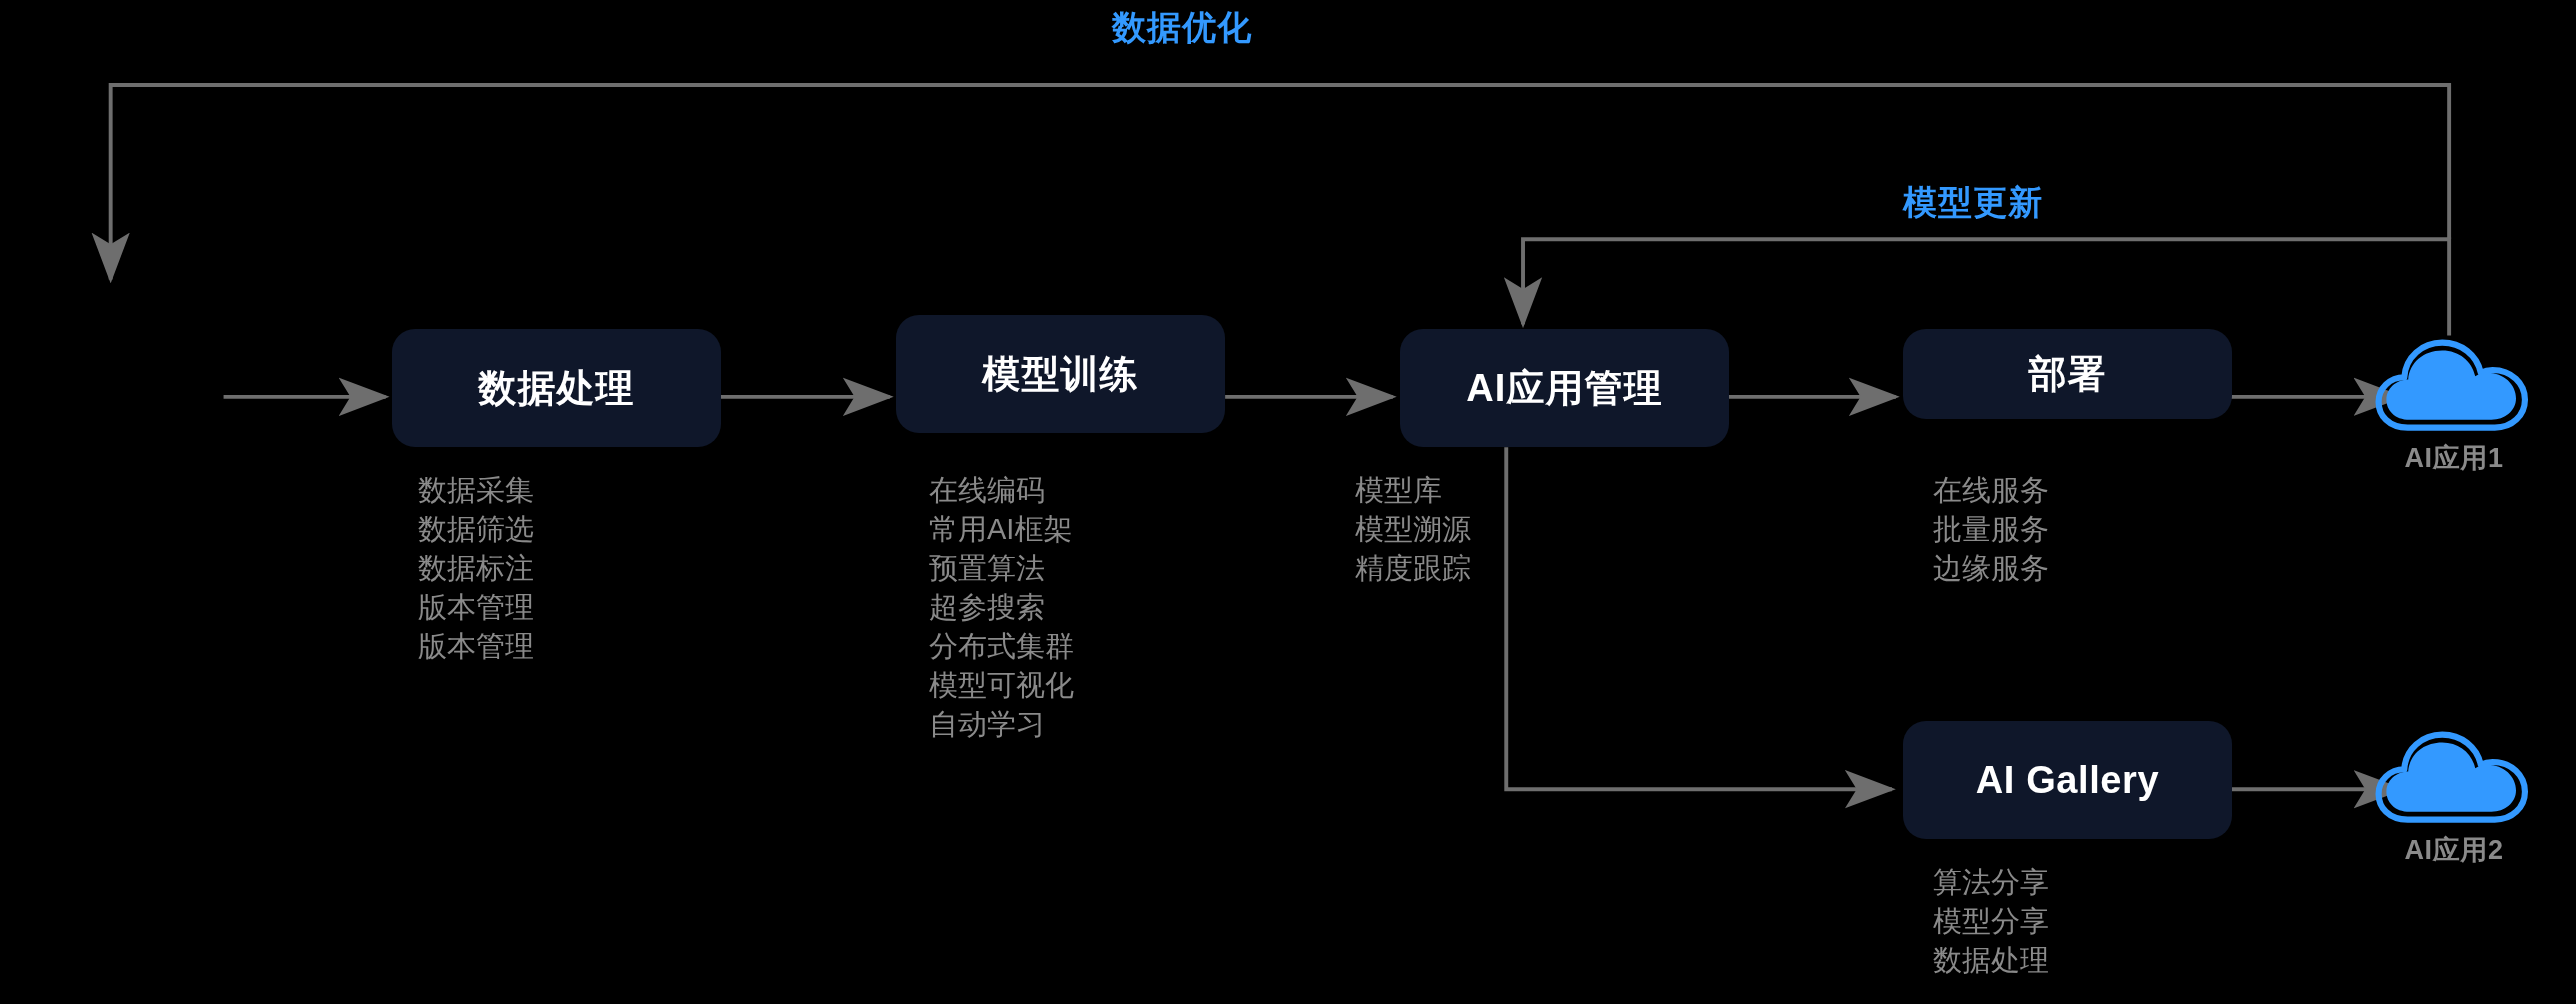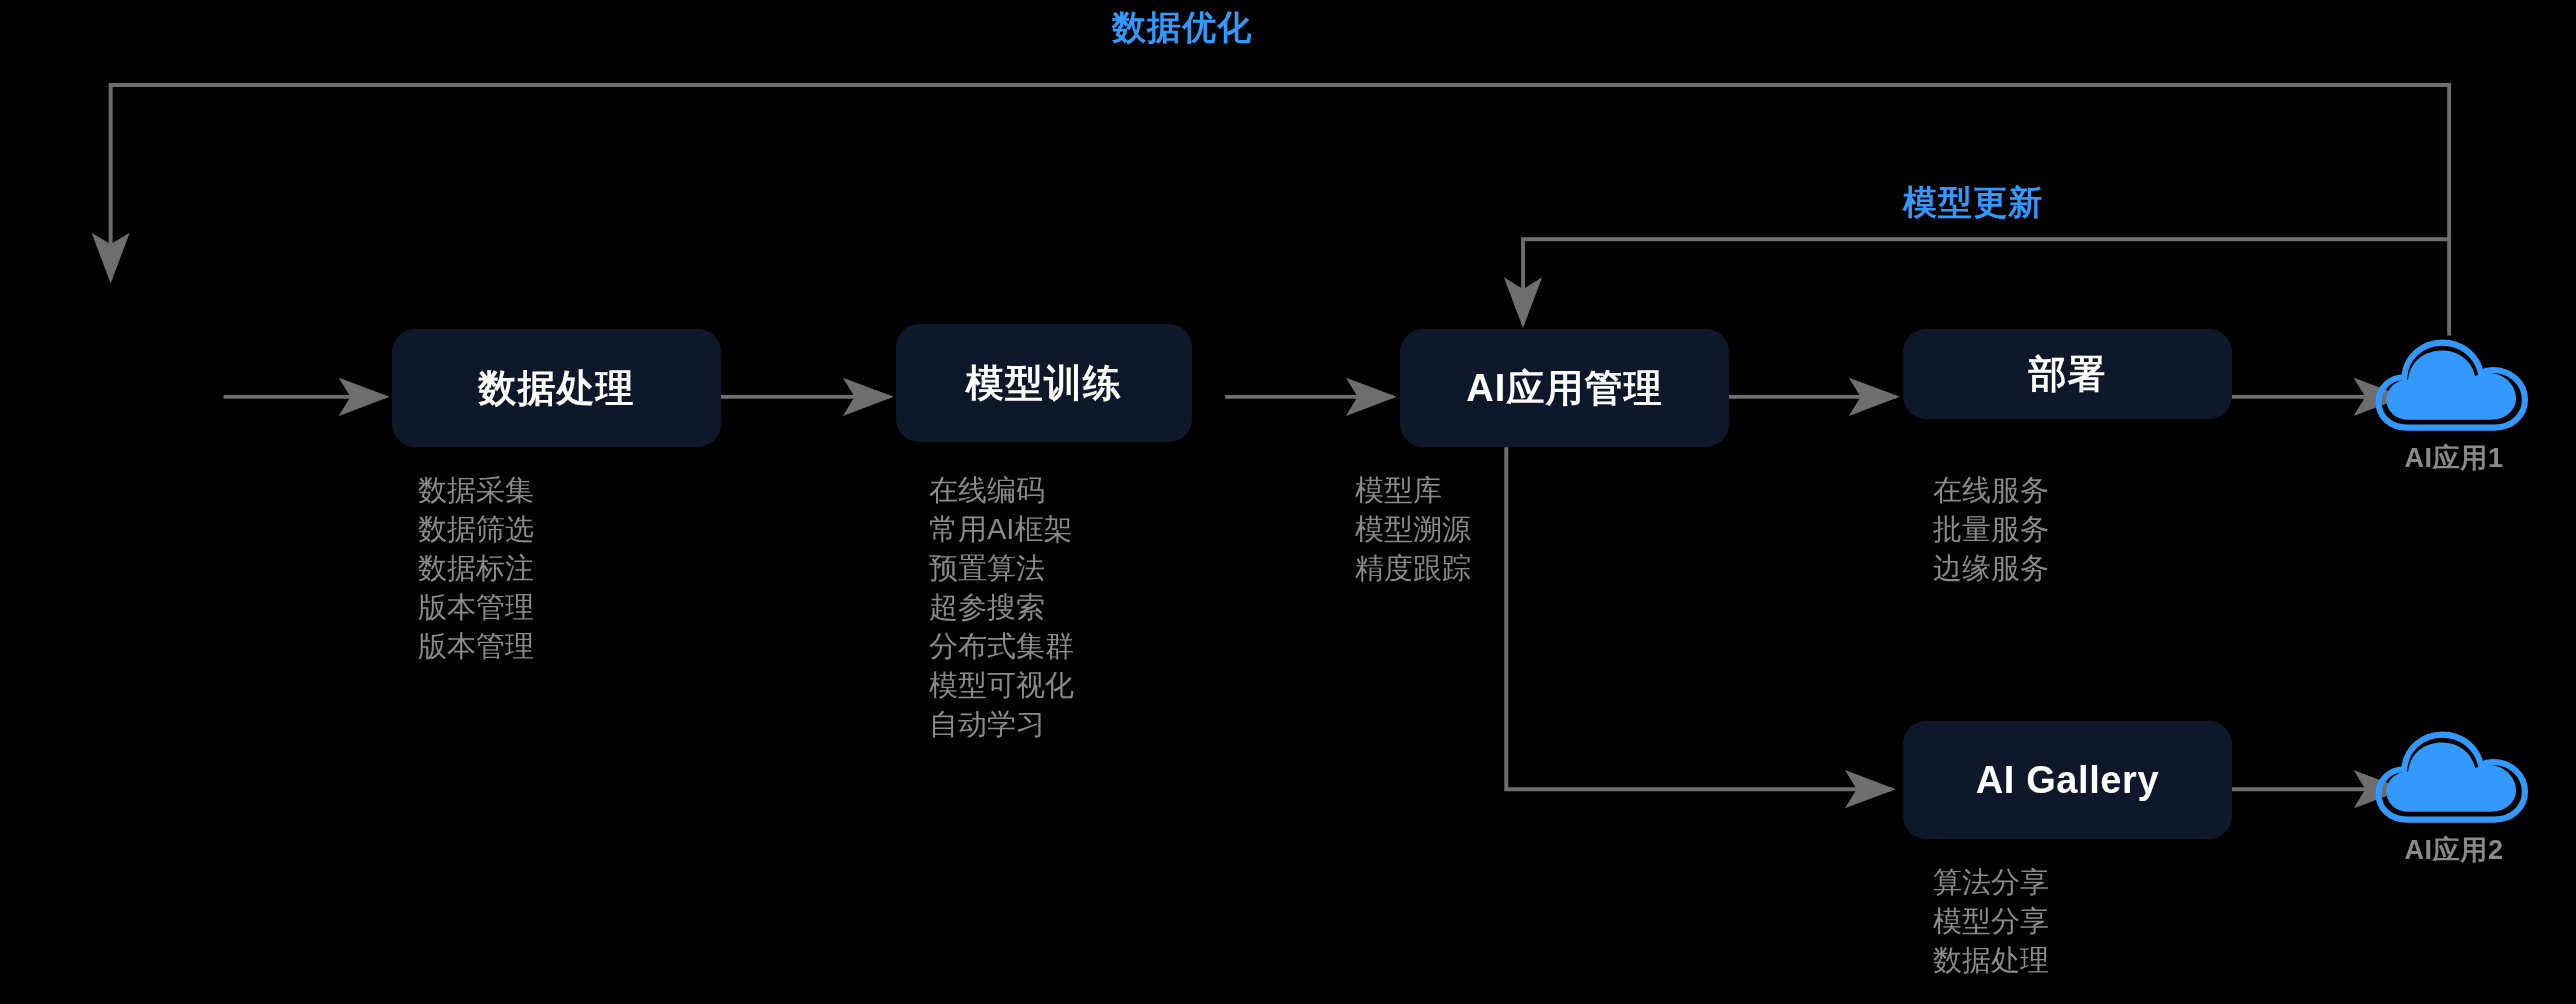--- a/index.html
+++ b/index.html
@@ -121,21 +121,21 @@
     <span class="t">数据处理</span>
   </div>
   <div class="blist" style="left:418px;top:471px;">
     <div>数据采集</div>
     <div>数据筛选</div>
     <div>数据标注</div>
     <div>版本管理</div>
     <div>版本管理</div>
   </div>
 
-  <div class="pbox" style="left:896px;top:324px;width:296px;height:118px;justify-content:center;">
+  <div class="pbox" style="left:896px;top:315px;width:329px;height:118px;justify-content:center;">
     <span class="t">模型训练</span>
   </div>
   <div class="blist" style="left:929px;top:471px;">
     <div>在线编码</div>
     <div>常用AI框架</div>
     <div>预置算法</div>
     <div>超参搜索</div>
     <div>分布式集群</div>
     <div>模型可视化</div>
     <div>自动学习</div>

